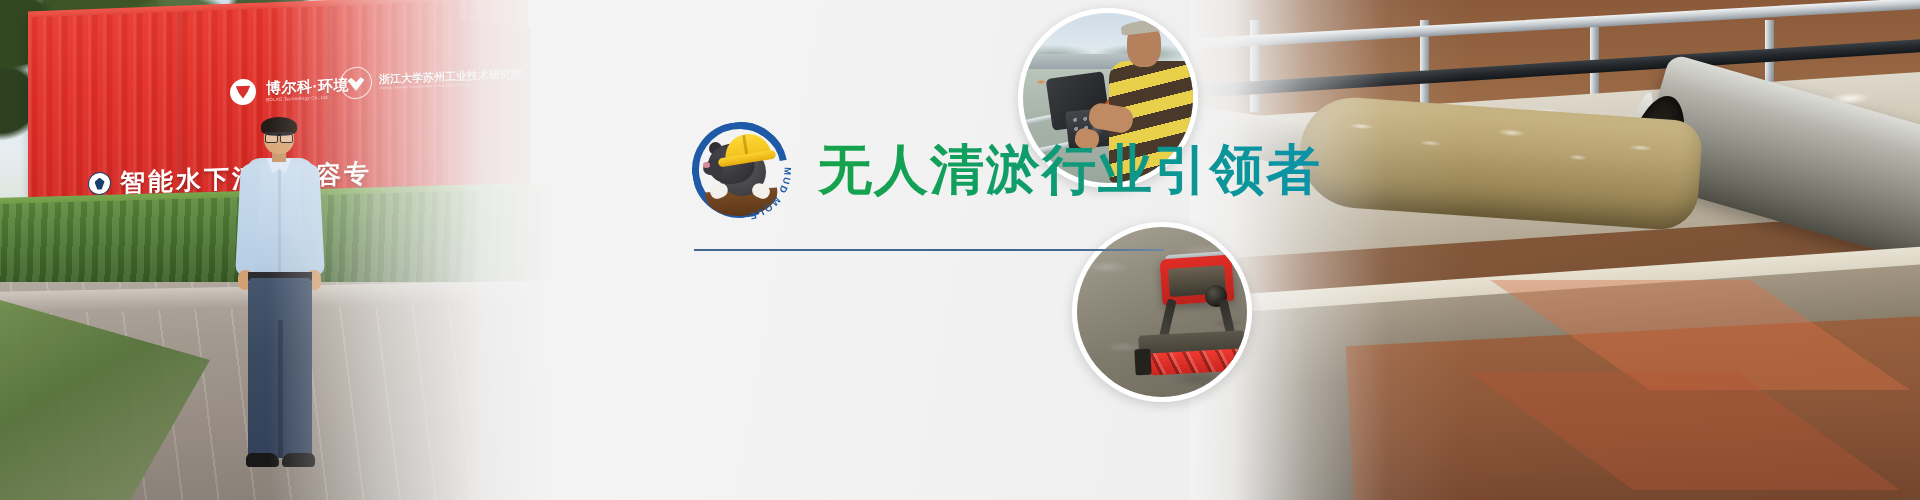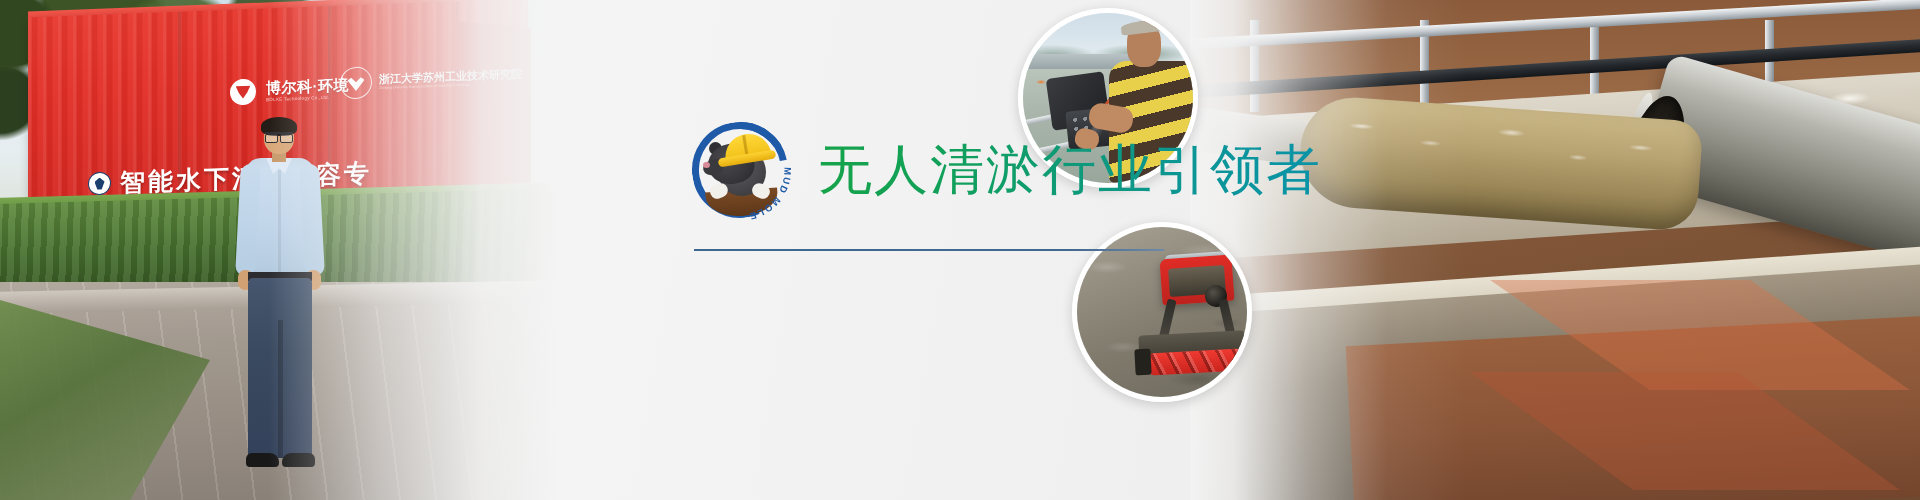--- a/index.html
+++ b/index.html
@@ -838,21 +838,21 @@
   .lm-arc-text text {
     font-family: "Liberation Sans", sans-serif;
     font-size: 9.5px;
     font-weight: bold;
     letter-spacing: 1.6px;
     fill: #1f5aa8;
   }
   
   .headline {
     font-size: 54px;
-    font-weight: normal;
+    font-weight: bold;
     letter-spacing: 2px;
     line-height: 1;
     white-space: nowrap;
     background: linear-gradient(90deg,
       #16a34a 0%,
       #11a05a 26%,
       #0e9a78 50%,
       #0c9694 72%,
       #0a93a8 100%);
     -webkit-background-clip: text;

